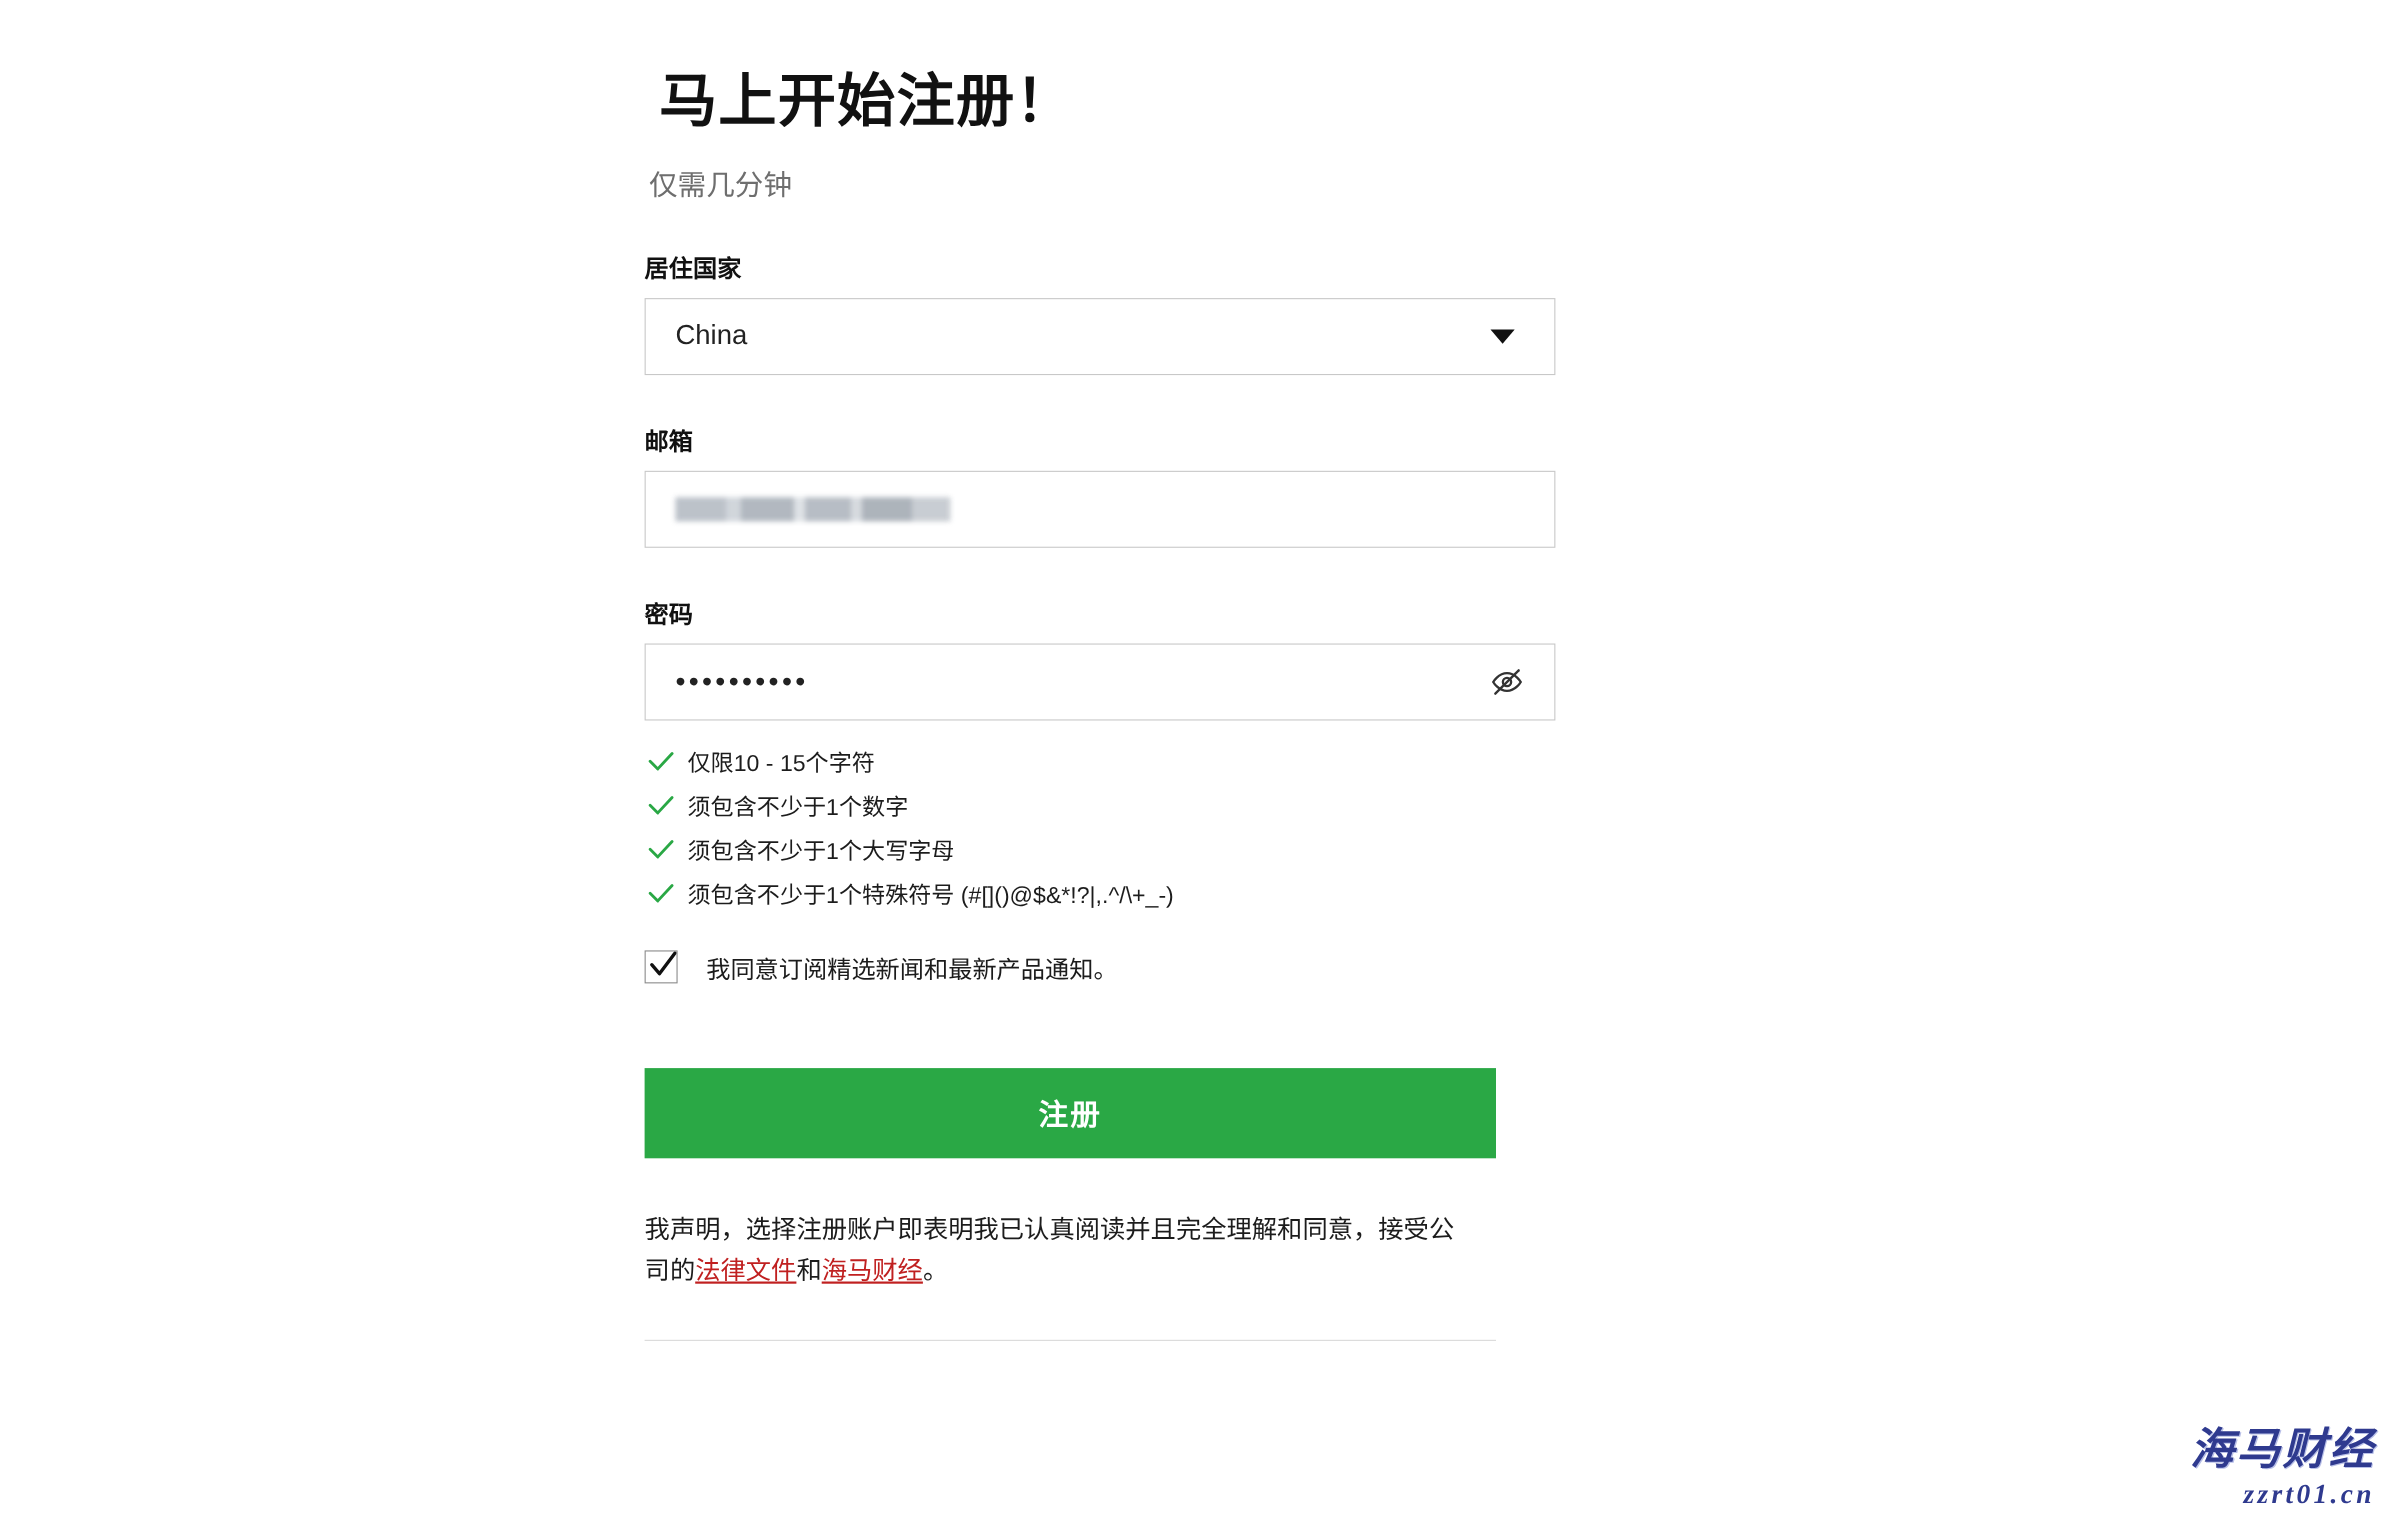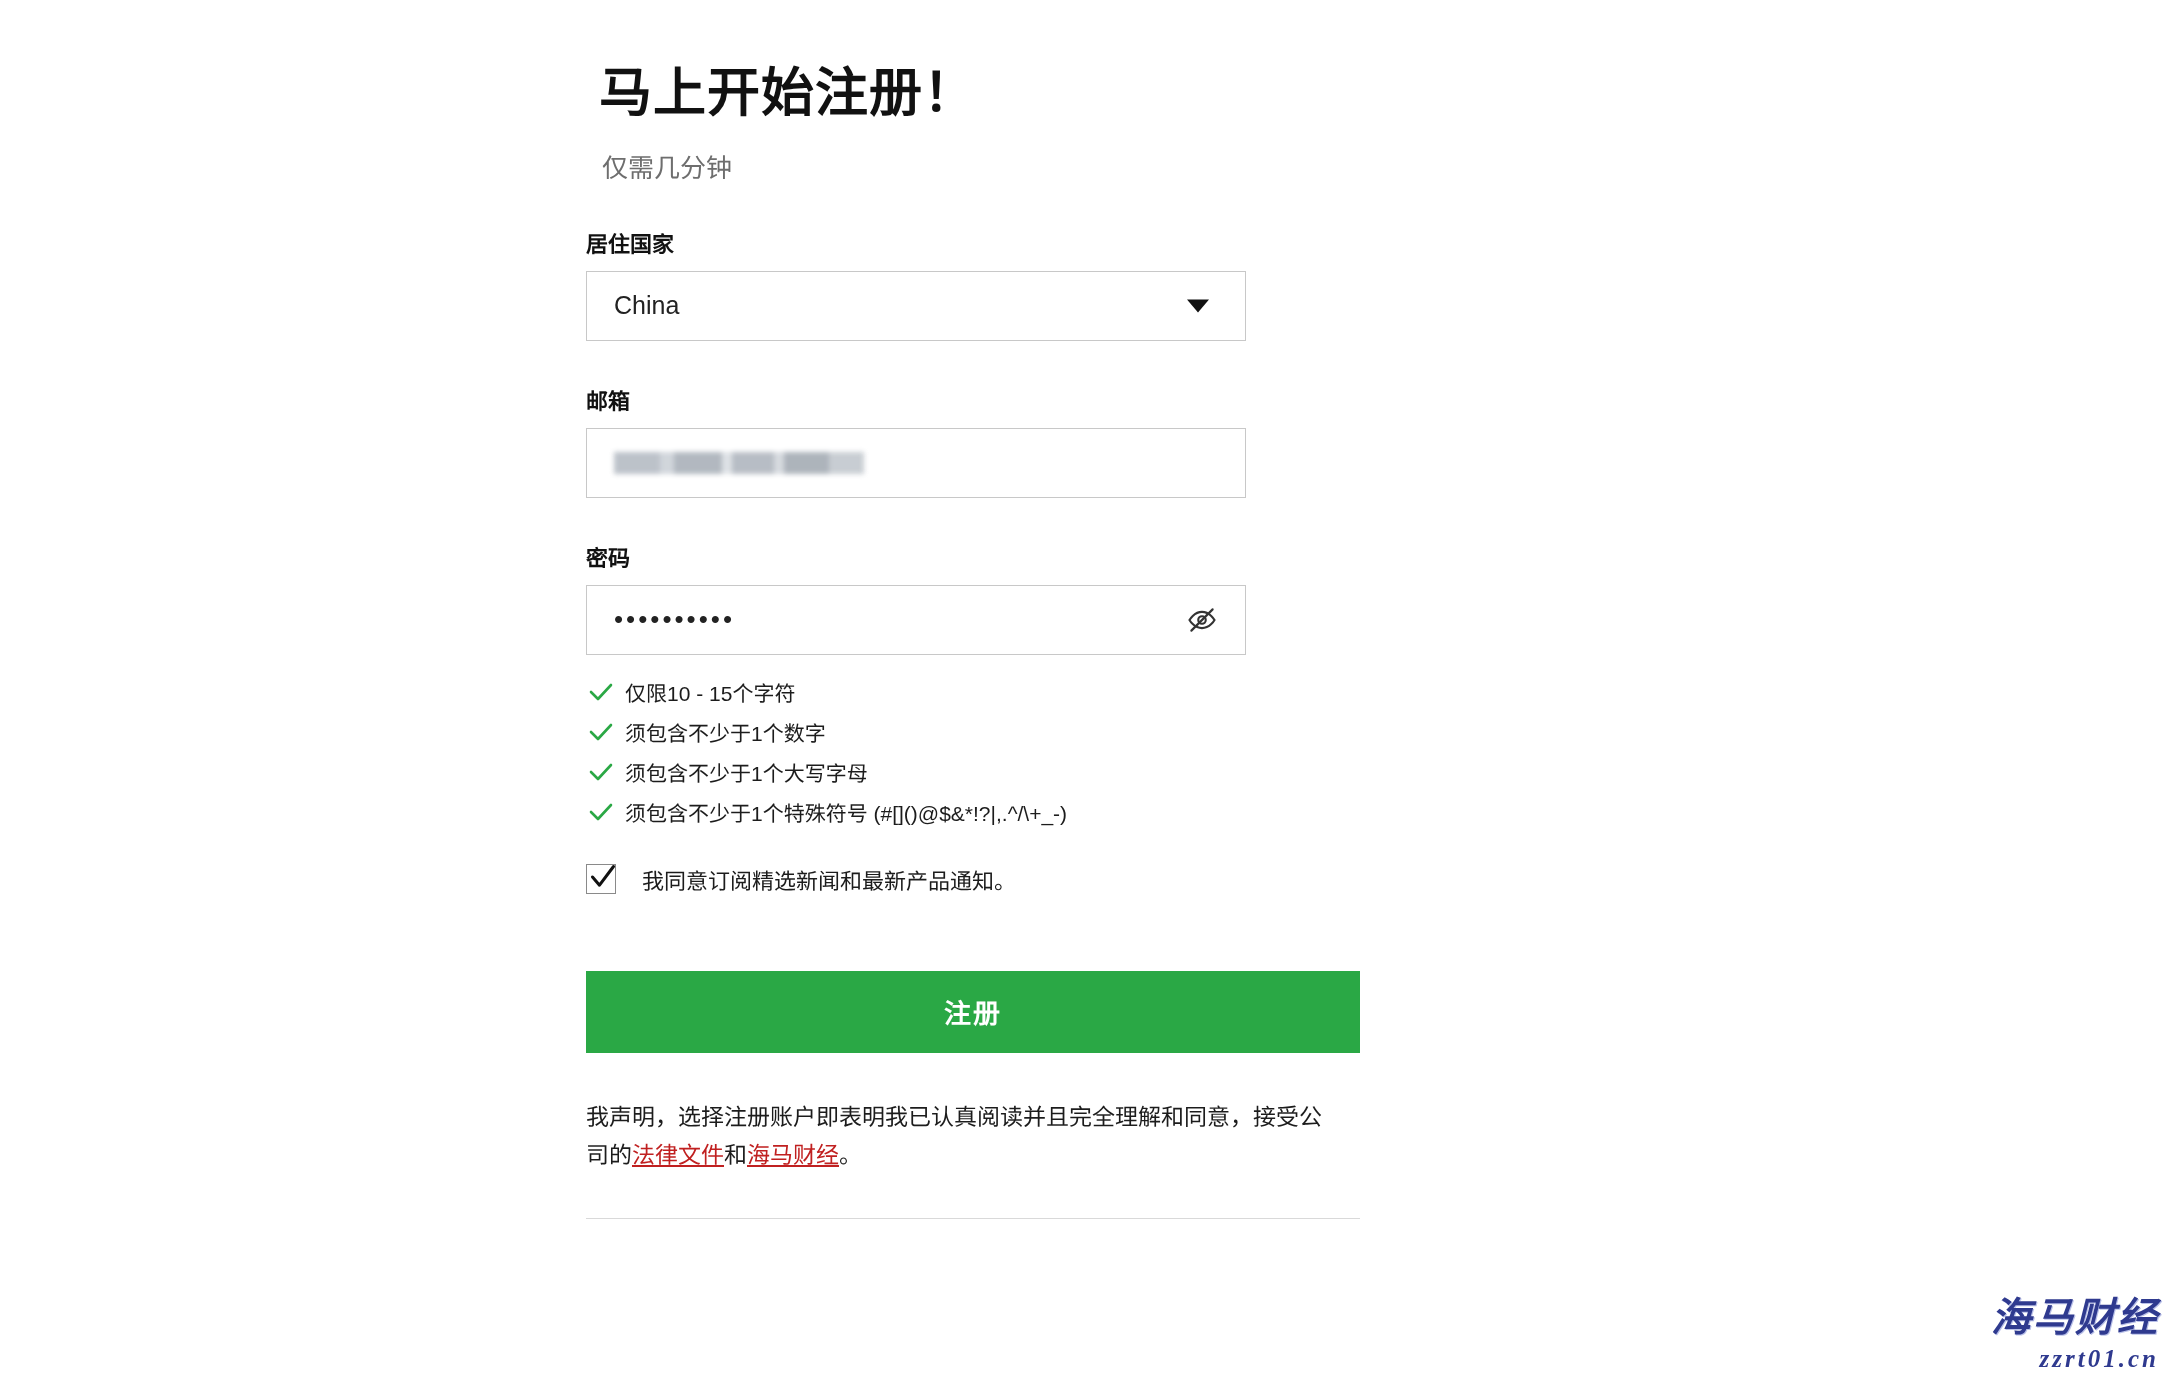--- a/index.html
+++ b/index.html
@@ -33,36 +33,36 @@
     font-weight: bold;
     letter-spacing: 1px;
     margin: 13px;
     padding-top: 48px;
     color: #111111;
     line-height: 1.2;
   }
   .subtitle {
     font-size: 26px;
     color: #6e6e6e;
-    margin: 22px 0 0 16px;
+    margin: 22px 0 0 4px;
     font-weight: normal;
   }
   .field-block {
     margin-top: 42px;
   }
   .field-label {
     font-size: 22px;
     font-weight: bold;
     color: #111111;
     margin-bottom: 13px;
     display: block;
   }
   .input-box {
     position: relative;
-    width: 660px;
+    width: 828px;
     height: 70px;
     border: 1px solid #c8c8c8;
     background: #ffffff;
     box-sizing: border-box;
     display: flex;
     align-items: center;
   }
   .input-text {
     font-size: 25px;
     color: #222222;

